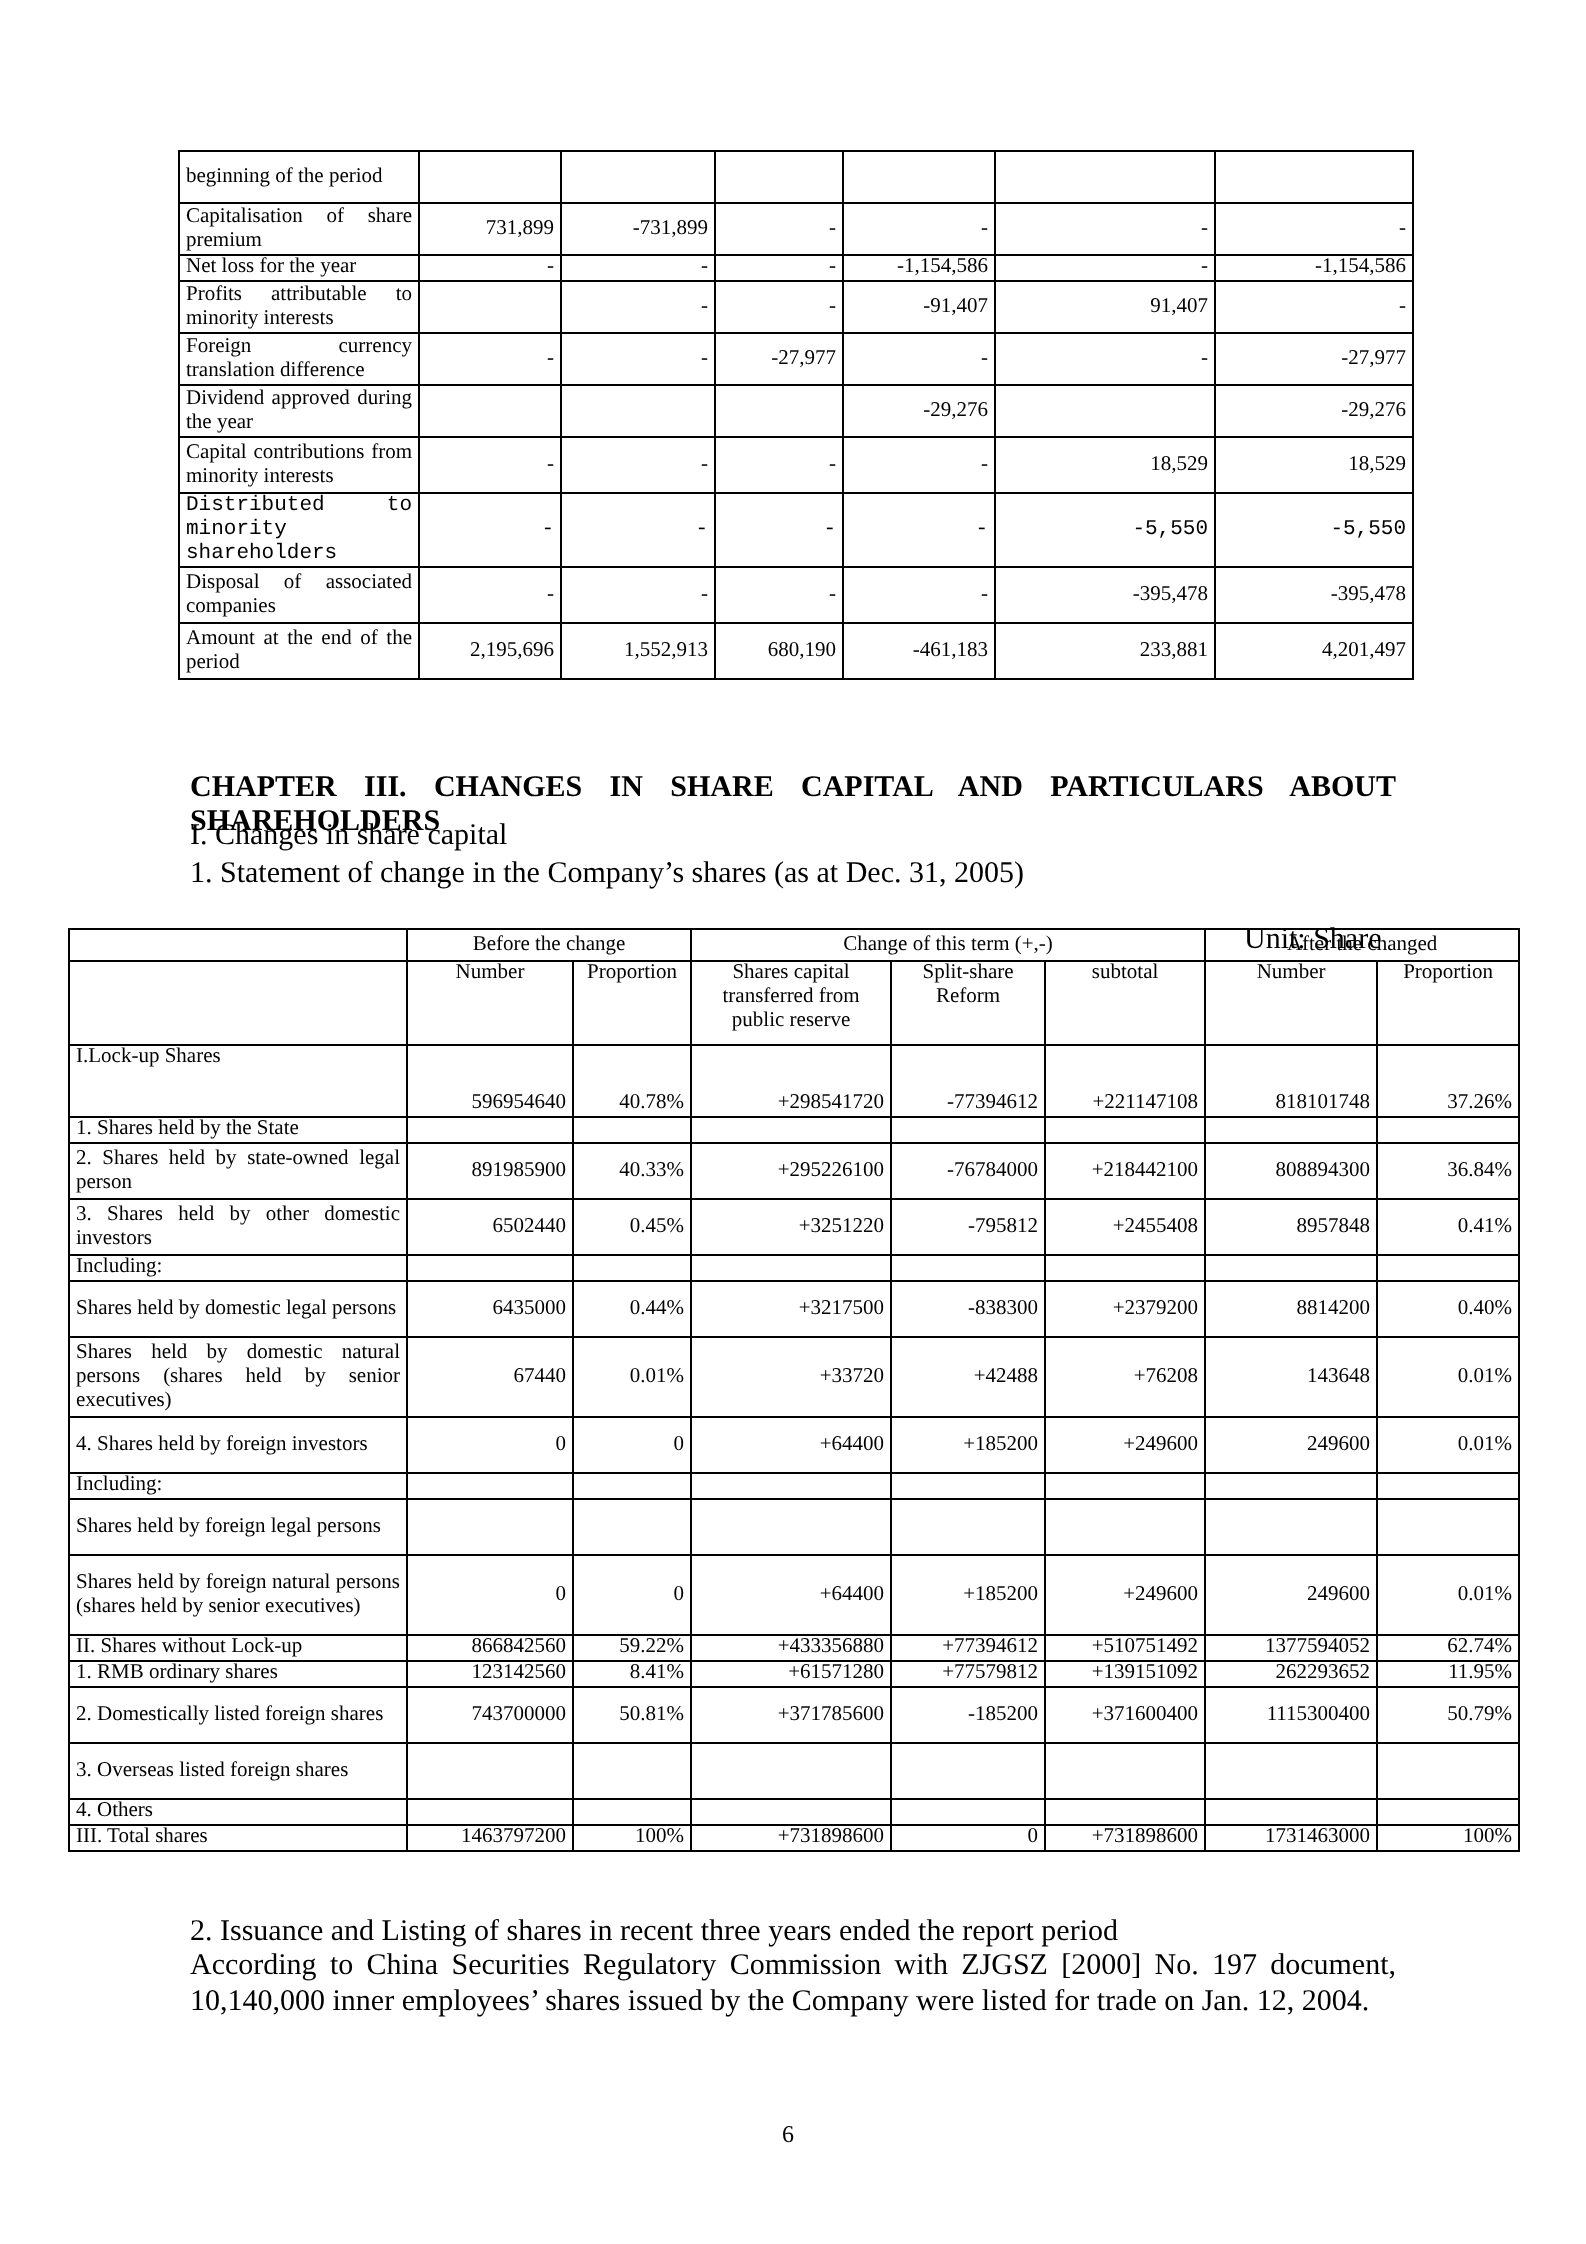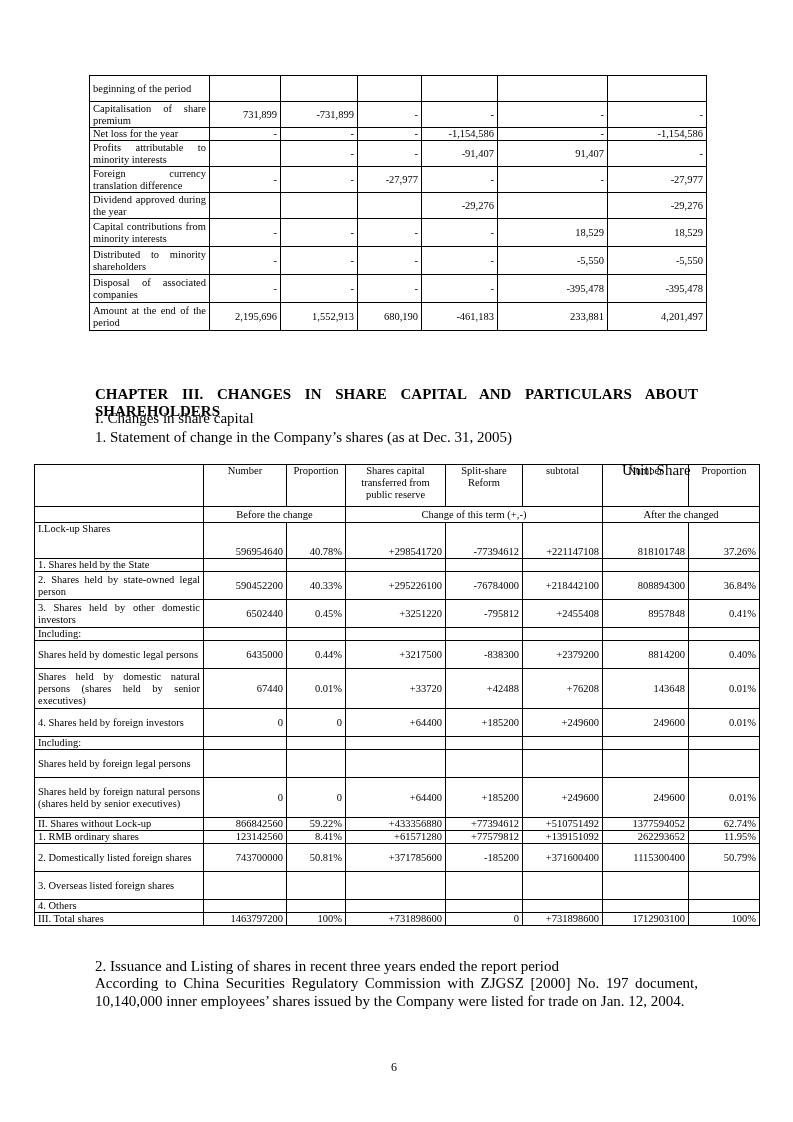--- a/index.html
+++ b/index.html
@@ -102,21 +102,21 @@
       </tr>
       <tr style="height: 28px;">
         <td class="lbl">Capital contributions from minority interests</td>
         <td class="num">-</td>
         <td class="num">-</td>
         <td class="num">-</td>
         <td class="num">-</td>
         <td class="num">18,529</td>
         <td class="num">18,529</td>
       </tr>
-      <tr style="height: 28px;">
+      <tr style="height: 28px; font-family: Liberation Mono, monospace;">
         <td class="lbl">Distributed to minority shareholders</td>
         <td class="num">-</td>
         <td class="num">-</td>
         <td class="num">-</td>
         <td class="num">-</td>
         <td class="num">-5,550</td>
         <td class="num">-5,550</td>
       </tr>
       <tr style="height: 28px;">
         <td class="lbl">Disposal of associated companies</td>
@@ -149,35 +149,35 @@
     <col style="width:169px">
       <col style="width:83px">
       <col style="width:59px">
       <col style="width:100px">
       <col style="width:77px">
       <col style="width:80px">
       <col style="width:86px">
       <col style="width:71px">
   </colgroup>
   <thead>
+    <tr style="height:16px">
+      <td></td>
+      <td class="ctr" colspan="2">Before the change</td>
+      <td class="ctr" colspan="3">Change of this term (+,-)</td>
+      <td class="ctr" colspan="2">After the changed</td>
+    </tr>
     <tr style="height:42px">
       <td></td>
       <td class="ctr top">Number</td>
       <td class="ctr top">Proportion</td>
       <td class="ctr top">Shares capital transferred from public reserve</td>
       <td class="ctr top">Split-share Reform</td>
       <td class="ctr top">subtotal</td>
       <td class="ctr top">Number</td>
       <td class="ctr top">Proportion</td>
-    </tr>
-    <tr style="height:16px">
-      <td></td>
-      <td class="ctr" colspan="2">Before the change</td>
-      <td class="ctr" colspan="3">Change of this term (+,-)</td>
-      <td class="ctr" colspan="2">After the changed</td>
     </tr>
   </thead>
   <tbody id="t2-body">
       <tr style="height: 36px;">
         <td class="lbl top">I.Lock-up Shares</td>
         <td class="num" style="vertical-align: bottom;">596954640</td>
         <td class="num" style="vertical-align: bottom;">40.78%</td>
         <td class="num" style="vertical-align: bottom;">+298541720</td>
         <td class="num" style="vertical-align: bottom;">-77394612</td>
         <td class="num" style="vertical-align: bottom;">+221147108</td>
@@ -189,21 +189,21 @@
         <td class="num"></td>
         <td class="num"></td>
         <td class="num"></td>
         <td class="num"></td>
         <td class="num"></td>
         <td class="num"></td>
         <td class="num"></td>
       </tr>
       <tr style="height: 28px;">
         <td class="lbl">2. Shares held by state-owned legal person</td>
-        <td class="num">590452200</td>
+        <td class="num">891985900</td>
         <td class="num">40.33%</td>
         <td class="num">+295226100</td>
         <td class="num">-76784000</td>
         <td class="num">+218442100</td>
         <td class="num">808894300</td>
         <td class="num">36.84%</td>
       </tr>
       <tr style="height: 28px; padding-left: 10px;">
         <td class="lbl">3. Shares held by other domestic investors</td>
         <td class="num">6502440</td>
@@ -334,21 +334,21 @@
         <td class="num"></td>
         <td class="num"></td>
       </tr>
       <tr style="height: 13px;">
         <td class="lbl">III. Total shares</td>
         <td class="num">1463797200</td>
         <td class="num">100%</td>
         <td class="num">+731898600</td>
         <td class="num">0</td>
         <td class="num">+731898600</td>
-        <td class="num">1712903100</td>
+        <td class="num">1731463000</td>
         <td class="num">100%</td>
       </tr>
     </tbody>
 </table>
 
 <div class="line" style="top:958px">2. Issuance and Listing of shares in recent three years ended the report period</div>
 <div class="para">According to China Securities Regulatory Commission with ZJGSZ [2000] No. 197 document, 10,140,000 inner employees’ shares issued by the Company were listed for trade on Jan. 12, 2004.</div>
 
 <div class="pageno">6</div>
 

